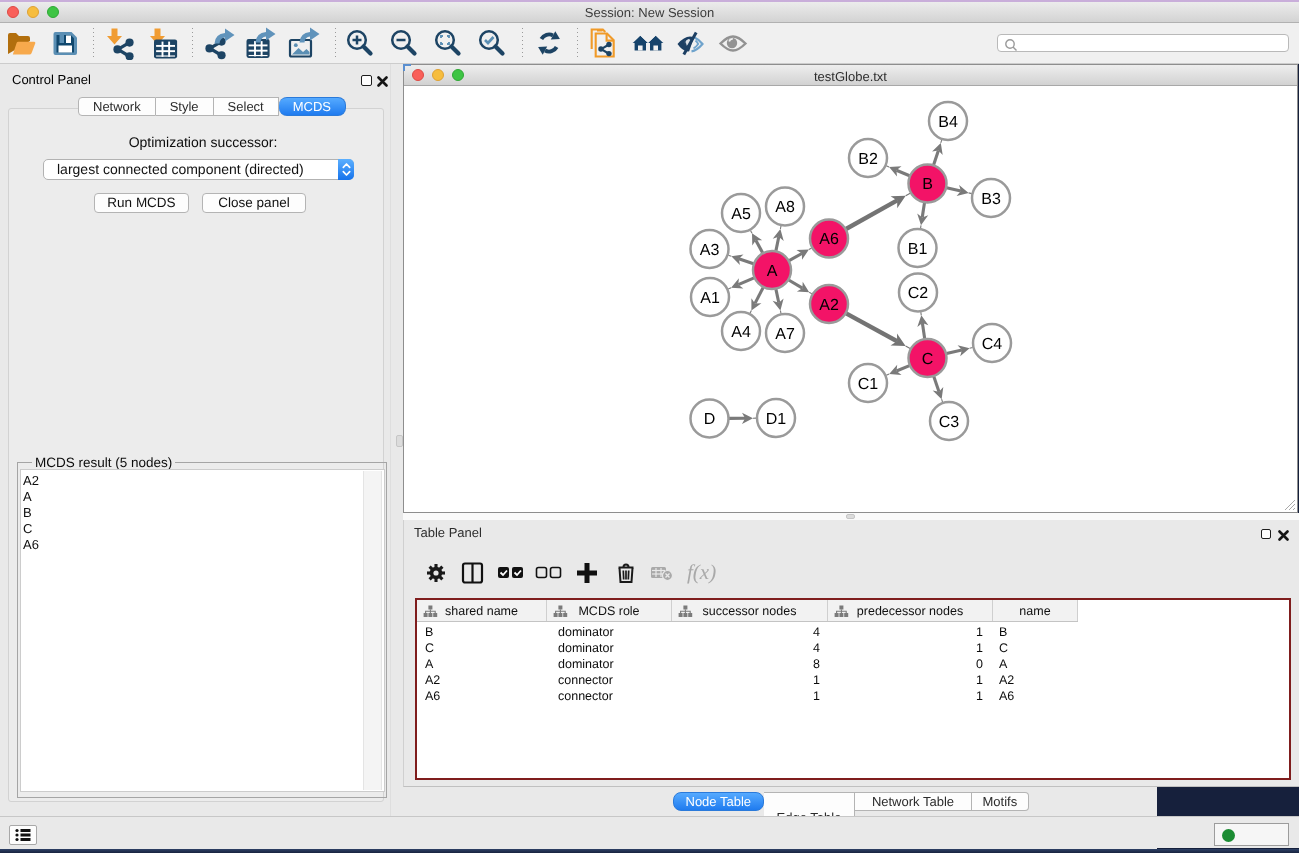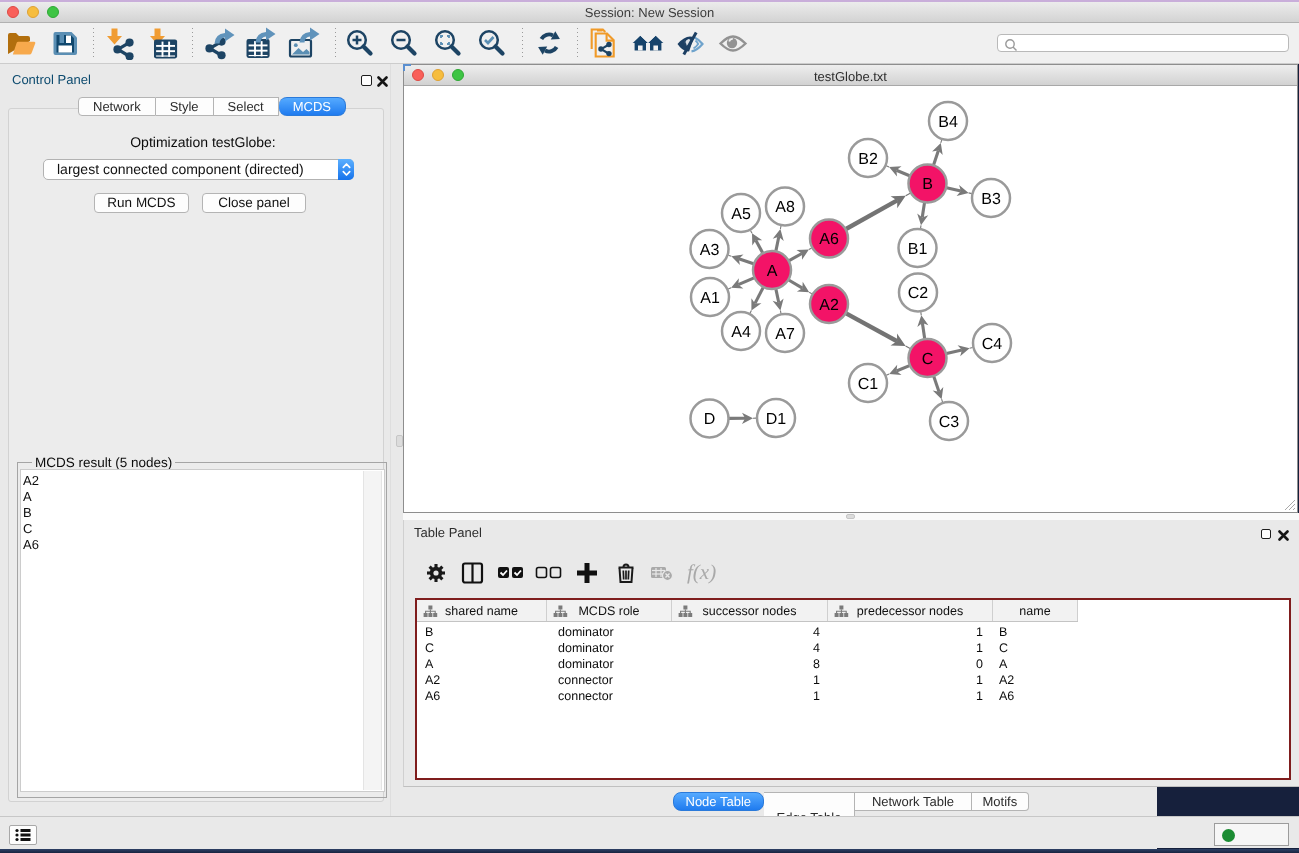--- a/index.html
+++ b/index.html
@@ -14,21 +14,21 @@
 .tl.r { left:7px;  background:#f9605a; border:1px solid #dd4a45; }
 .tl.y { left:27px; background:#f6bd3e; border:1px solid #dfa133; }
 .tl.g { left:47px; background:#3ec444; border:1px solid #2fa835; }
 .titletext { position:absolute; top:3px; width:100%; text-align:center; font-size:13px; color:#3c3c3c; }
 .toolbar { position:absolute; left:0; top:21px; width:1299px; height:41px; background:#f0f0f0; border-bottom:1px solid #cccccc; }
 .tb-sep { position:absolute; top:5px; height:30px; width:1px;
   background-image:repeating-linear-gradient(#9a9a9a 0 1px, transparent 1px 4px); }
 .searchbox { position:absolute; left:997px; top:11px; width:292px; height:18px; background:#ffffff;
   border:1px solid #b9b9b9; border-radius:4px; }
 .cpanel { position:absolute; left:0; top:62px; width:392px; height:752px; }
-.cp-title { position:absolute; left:12px; top:8px; font-size:13px; color:#0c4a6e;text-align:right; }
+.cp-title { position:absolute; left:12px; top:8px; font-size:13px; color:#000000;text-align:right; }
 .cp-float { position:absolute; left:361px; top:11px; width:11px; height:11px; border:1.5px solid #1d1d1d; border-radius:2px; background:#fdfdfd; }
 .cp-close { position:absolute; left:377px; top:10px; }
 .cp-inner { position:absolute; left:8px; top:44px; width:376px; height:694px; background:#ececec; border:1px solid #d2d2d2; border-radius:3px; }
 .tabs { position:absolute; display:flex; }
 .tab { height:19px; line-height:17px; font-size:13px; color:#2b2b2b; background:#fdfdfd;
   border:1px solid #b4b4b4; border-left:none; padding:0 14px; text-align:center; }
 .tab.first { border-left:1px solid #b4b4b4; border-radius:4px 0 0 4px; }
 .tab.last { border-radius:0 4px 4px 0; }
 .tab.sel { background:linear-gradient(#55aaff,#1f7bef); color:#ffffff; border-color:#2a7ada;border-radius:8px; }
 .cp-tabs { left:78px; top:33px; }
@@ -249,21 +249,21 @@
     <div class="cp-close"><svg width="11" height="11" viewBox="0 0 11 11">
           <path d="M1.5 1.5 L9.5 9.5 M9.5 1.5 L1.5 9.5" stroke="#151515" stroke-width="2.6" stroke-linecap="round"></path>
         </svg></div>
     <div class="cp-inner"></div>
     <div class="tabs cp-tabs">
       <div class="tab first">Network</div>
         <div class="tab">Style</div>
         <div class="tab">Select</div>
         <div class="tab sel last">MCDS</div>
     </div>
-    <div class="optlabel">Optimization testGlobe:</div>
+    <div class="optlabel">Optimization successor:</div>
     <div class="dropdown">largest connected component (directed)
       <div class="dd-step">
         <svg width="9" height="15" viewBox="0 0 9 15">
           <path d="M1.3 5.4 L4.5 2 L7.7 5.4" fill="none" stroke="#fff" stroke-width="1.7" stroke-linecap="round" stroke-linejoin="round"></path>
           <path d="M1.3 9.6 L4.5 13 L7.7 9.6" fill="none" stroke="#fff" stroke-width="1.7" stroke-linecap="round" stroke-linejoin="round"></path>
         </svg>
       </div>
     </div>
     <div class="btn" style="left:94px; top:129px; width:95px;">Run MCDS</div>
     <div class="btn" style="left:202px; top:129px; width:104px;">Close panel</div>

